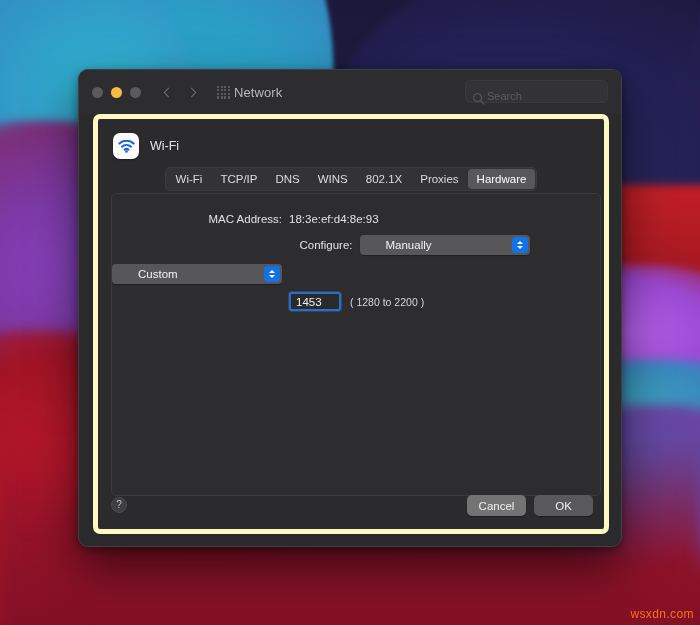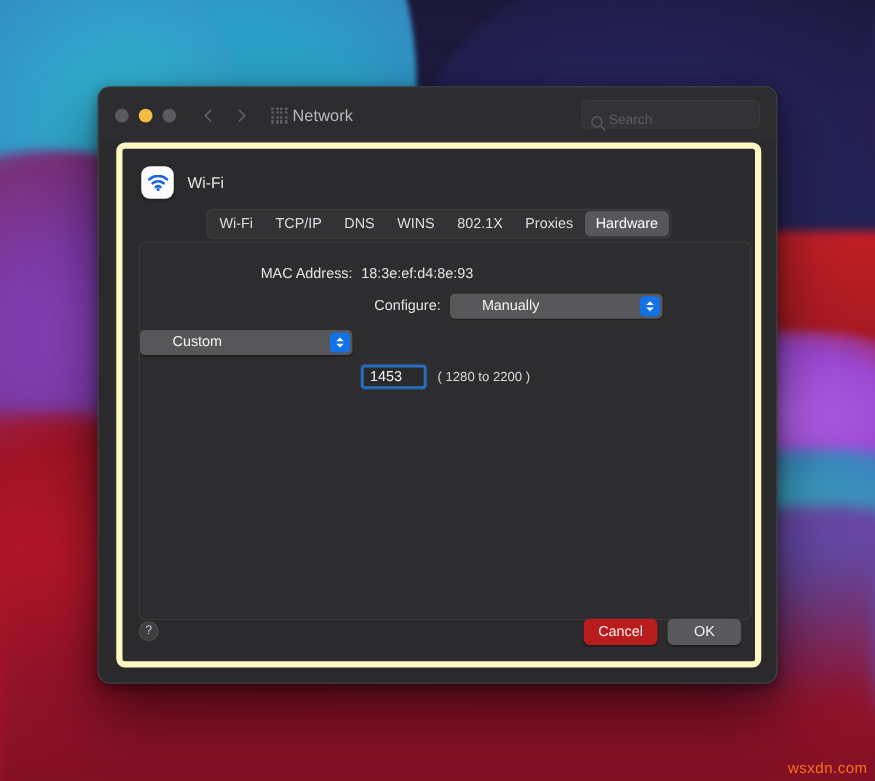--- a/index.html
+++ b/index.html
@@ -256,21 +256,21 @@
     width:16px; height:16px; border-radius:50%;
     background:#3f3f41; border:1px solid #4c4c4e;
     color:#c4c4c8; font-size:10px; line-height:14px; text-align:center;
   }
   .dlg-btn {
     position:absolute; top:8px; height:21px;
     border-radius:5px; font-size:11.5px; color:#f0f0f2;
     display:flex; align-items:center; justify-content:center;
     box-shadow:0 1px 1px rgba(0,0,0,.3);
   }
-  #cancel-btn { right:78px; width:59px; background:#b91c1c; }
+  #cancel-btn { right:78px; width:59px; background:#737373; }
   #ok-btn { right:11px; width:59px; background:#59595d; }
 
   #watermark {
     position:absolute; right:6px; bottom:4px;
     font-size:12px; color:#f97316; letter-spacing:.4px;
   }
 </style>
 </head>
 <body>
 

